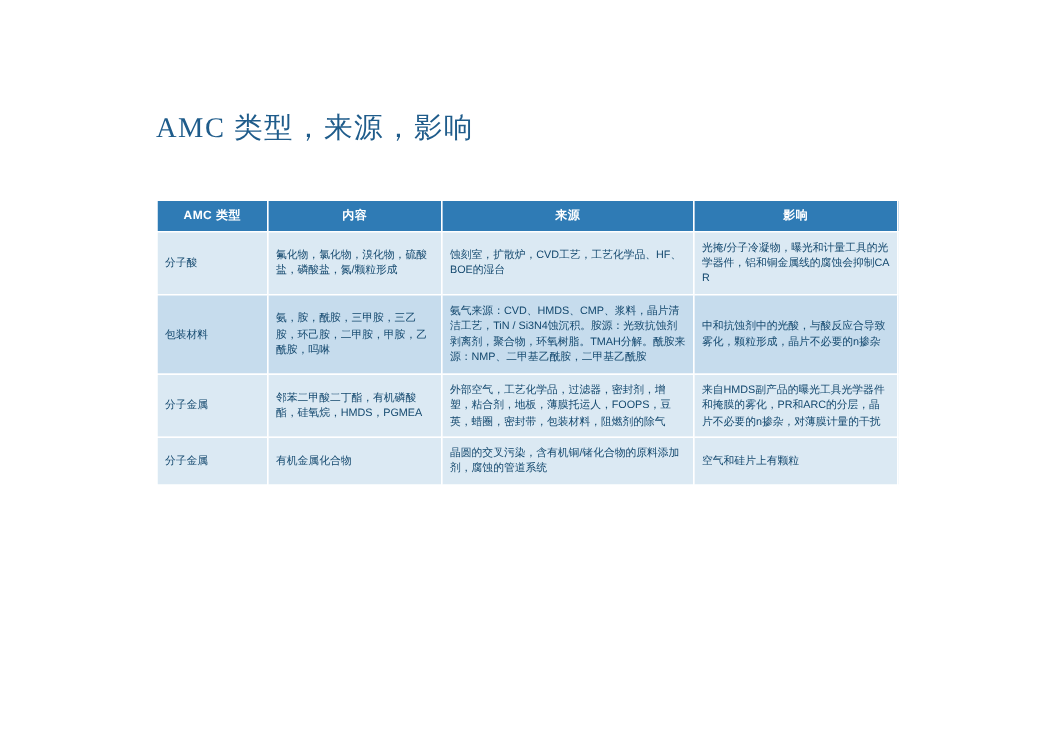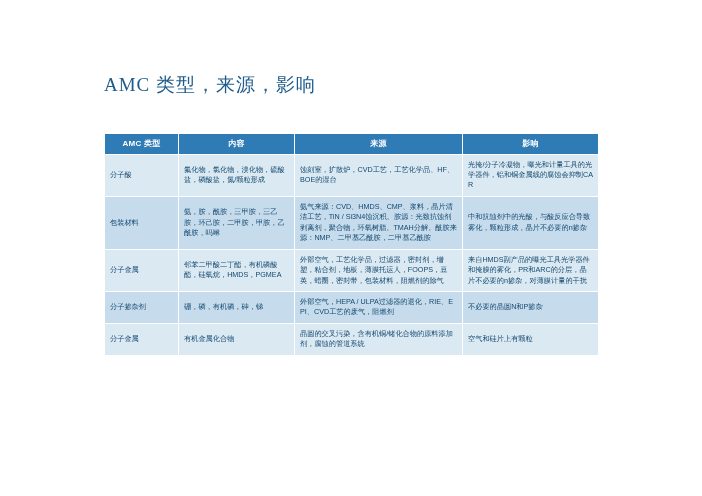--- a/index.html
+++ b/index.html
@@ -108,26 +108,20 @@
           <td class="cell-content">氨，胺，酰胺，三甲胺，三乙胺，环己胺，二甲胺，甲胺，乙酰胺，吗啉</td>
           <td class="cell-source">氨气来源：CVD、HMDS、CMP、浆料，晶片清洁工艺，TiN / Si3N4蚀沉积。胺源：光致抗蚀剂剥离剂，聚合物，环氧树脂。TMAH分解。酰胺来源：NMP、二甲基乙酰胺，二甲基乙酰胺</td>
           <td class="cell-effect">中和抗蚀剂中的光酸，与酸反应合导致雾化，颗粒形成，晶片不必要的n掺杂</td>
         </tr>
         <tr class="row-a">
           <td class="cell-type">分子金属</td>
           <td class="cell-content">邻苯二甲酸二丁酯，有机磷酸酯，硅氧烷，HMDS，PGMEA</td>
           <td class="cell-source">外部空气，工艺化学品，过滤器，密封剂，增塑，粘合剂，地板，薄膜托运人，FOOPS，豆英，蜡圈，密封带，包装材料，阻燃剂的除气</td>
           <td class="cell-effect">来自HMDS副产品的曝光工具光学器件和掩膜的雾化，PR和ARC的分层，晶片不必要的n掺杂，对薄膜计量的干扰</td>
         </tr>
-        <tr class="row-b">
-          <td class="cell-type">分子掺杂剂</td>
-          <td class="cell-content">硼，磷，有机磷，砷，锑</td>
-          <td class="cell-source">外部空气，HEPA / ULPA过滤器的退化，RIE、EPI、CVD工艺的废气，阻燃剂</td>
-          <td class="cell-effect">不必要的晶圆N和P掺杂</td>
-        </tr>
         <tr class="row-a">
           <td class="cell-type">分子金属</td>
           <td class="cell-content">有机金属化合物</td>
           <td class="cell-source">晶圆的交叉污染，含有机铜/锗化合物的原料添加剂，腐蚀的管道系统</td>
           <td class="cell-effect">空气和硅片上有颗粒</td>
         </tr>
       </tbody>
     </table>
   </div>
 

